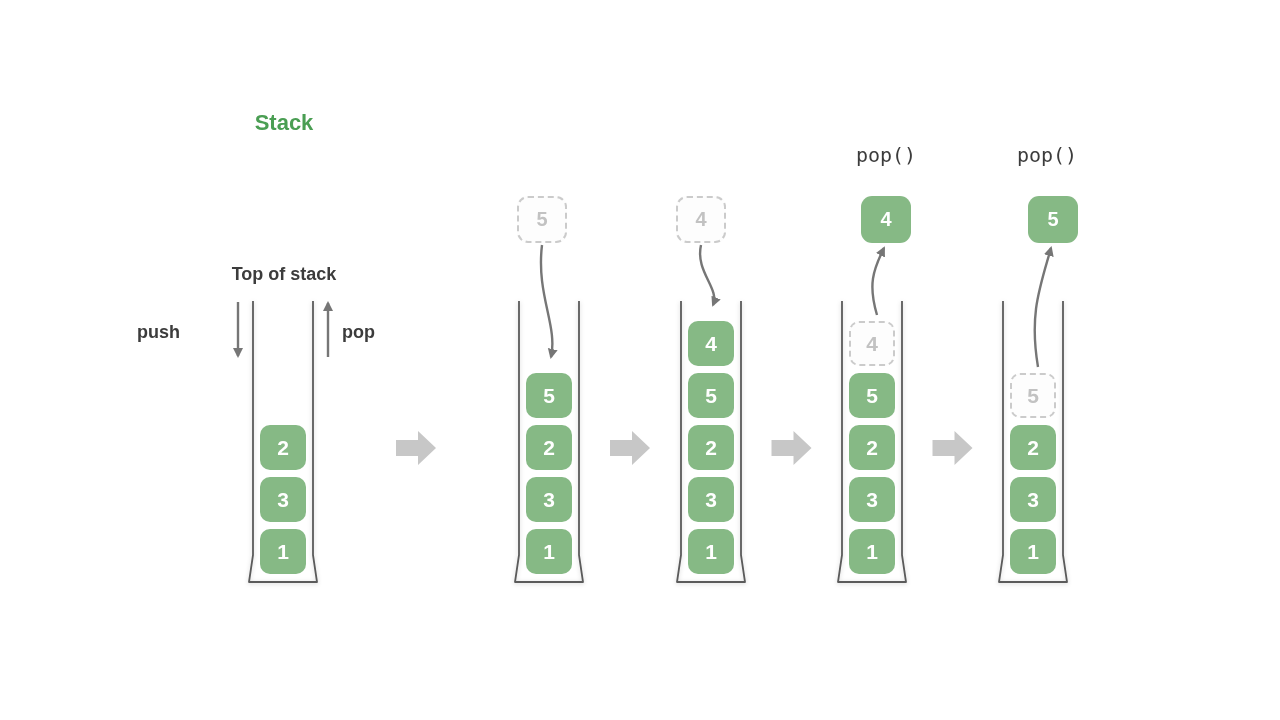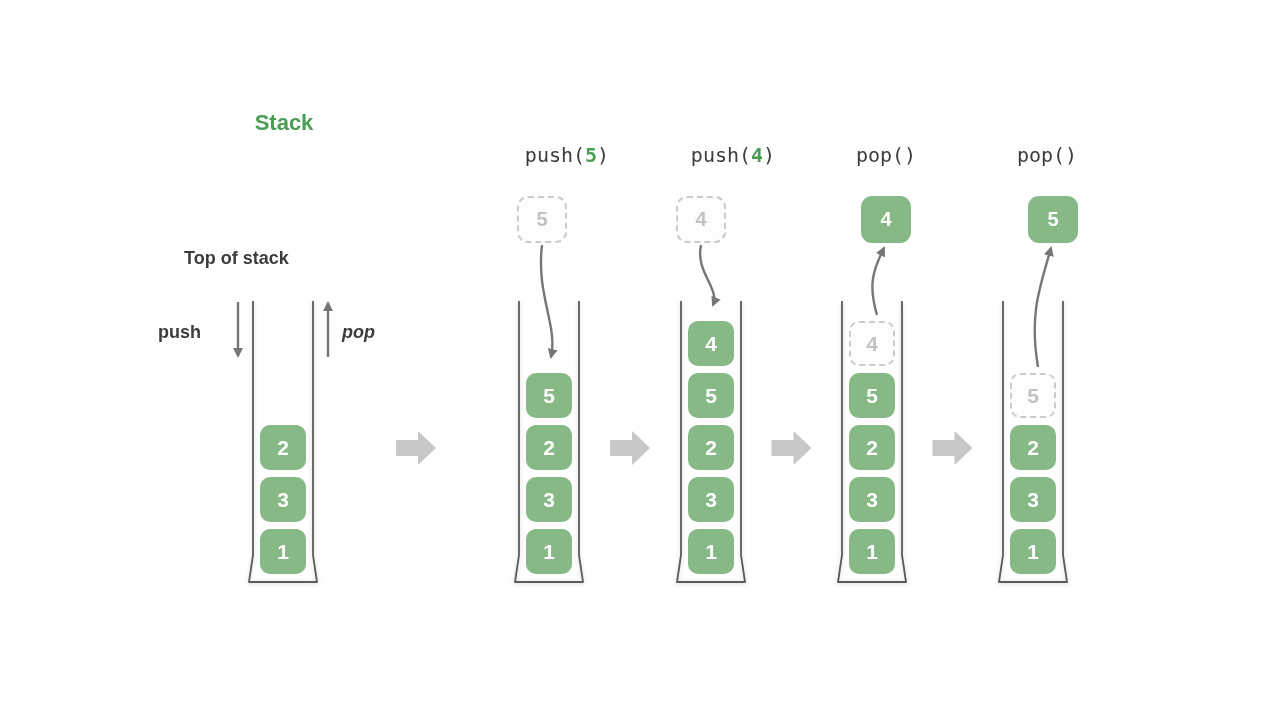--- a/index.html
+++ b/index.html
@@ -1,21 +1,21 @@
 <!DOCTYPE html>
 <html style="--cell-green: #86b985; --accent-green: #4a9e53; --dark-text: #3c3c3c; --arrow: #767676; --block-arrow: #c7c7c7; --dashed-border: #cbcbcb; --dashed-fill: #fdfdfd; --dashed-text: #c2c2c2; --container: #5b5b5b; --watermark: #cbcbcb;"><head>
 <meta charset="utf-8">
 <style>
   html,body{margin:0;padding:0;background:#ffffff;}
   body{width:1280px;height:720px;overflow:hidden;font-family:"Liberation Sans",sans-serif;}
   #stage{position:relative;width:1280px;height:524px;background:#ffffff;}
 
   .txt{position:absolute;color:var(--dark-text);}
   .title{font-size:22px;font-weight:bold;color:var(--accent-green);width:140px;text-align:center;}
-  .side-label{font-size:18px;font-weight:bold;width:200px;}
+  .side-label{font-size:18px;font-weight:bold;width:200px;text-align:center;margin-top:16px;}
   .pp-label{font-size:18px;font-weight:bold;width:85px;}
   .watermark{font-family:"DejaVu Sans Mono",monospace;font-size:15px;color:var(--watermark);width:240px;text-align:right;}
 
   .op-label{position:absolute;width:200px;text-align:center;
     font-family:"DejaVu Sans Mono",monospace;font-size:20px;color:var(--dark-text);}
   .op-label .arg{color:var(--accent-green);font-weight:bold;}
 
   .cell{position:absolute;width:46px;height:45px;box-sizing:border-box;border-radius:10px;
     display:flex;align-items:center;justify-content:center;font-size:21px;font-weight:bold;}
   .cell.solid{background:var(--cell-green);color:#ffffff;}
@@ -34,23 +34,23 @@
   #arrow-layer .block-arrow{fill:var(--block-arrow);}
 </style>
 </head>
 <body>
 
 <div id="stage">
   <div class="txt title" style="left:214px;top:110px;">Stack</div>
 
   <div class="txt side-label" style="left:184px;top:248px;">Top of stack</div>
 
-  <div class="txt pp-label" style="left:137px;top:322px;text-align:center;">push</div>
+  <div class="txt pp-label" style="left:137px;top:322px;text-align:left;">push</div>
 
-  <div class="txt pp-label" style="left:342px;top:322px;text-align:left;font-style:italic;">pop</div>
+  <div class="txt pp-label" style="left:342px;top:322px;text-align:left;">pop</div>
 
 
 
   <svg id="arrow-layer" width="1280" height="720">
       <defs>
         <marker id="ah" markerWidth="12" markerHeight="12" refX="8" refY="5" orient="auto" markerUnits="userSpaceOnUse">
           <path d="M0 0 L10 5 L0 10 Z" fill="#767676"></path>
         </marker>
       </defs>
       <path d="M542 245 C 536 295.4 558 325.64 551 357" class="flow"></path>
@@ -70,31 +70,29 @@
     <div class="cell solid" style="left: 260px; top: 425px;">2</div>
     <div class="cell solid" style="left: 260px; top: 477px;">3</div>
     <div class="cell solid" style="left: 260px; top: 529px;">1</div>
     <svg viewBox="0 0 70 286" width="70" height="286" class="container-svg" style="left: 514px; top: 299px;">
       <path d="M5 2 L5 256 L1 283 L69 283 L65 256 L65 2"></path>
     </svg>
     <div class="cell solid" style="left: 526px; top: 373px;">5</div>
     <div class="cell solid" style="left: 526px; top: 425px;">2</div>
     <div class="cell solid" style="left: 526px; top: 477px;">3</div>
     <div class="cell solid" style="left: 526px; top: 529px;">1</div>
-    <div class="op-label" style="left: 467px; top: 143px;"><span>push(</span><span class="arg">5</span><span>)</span></div>
     <div class="floating dashed" style="left: 517px; top: 196px;">5</div>
     <svg viewBox="0 0 70 286" width="70" height="286" class="container-svg" style="left: 676px; top: 299px;">
       <path d="M5 2 L5 256 L1 283 L69 283 L65 256 L65 2"></path>
     </svg>
     <div class="cell solid" style="left: 688px; top: 321px;">4</div>
     <div class="cell solid" style="left: 688px; top: 373px;">5</div>
     <div class="cell solid" style="left: 688px; top: 425px;">2</div>
     <div class="cell solid" style="left: 688px; top: 477px;">3</div>
     <div class="cell solid" style="left: 688px; top: 529px;">1</div>
-    <div class="op-label" style="left: 633px; top: 143px;"><span>push(</span><span class="arg">4</span><span>)</span></div>
     <div class="floating dashed" style="left: 676px; top: 196px;">4</div>
     <svg viewBox="0 0 70 286" width="70" height="286" class="container-svg" style="left: 837px; top: 299px;">
       <path d="M5 2 L5 256 L1 283 L69 283 L65 256 L65 2"></path>
     </svg>
     <div class="cell dashed" style="left: 849px; top: 321px;">4</div>
     <div class="cell solid" style="left: 849px; top: 373px;">5</div>
     <div class="cell solid" style="left: 849px; top: 425px;">2</div>
     <div class="cell solid" style="left: 849px; top: 477px;">3</div>
     <div class="cell solid" style="left: 849px; top: 529px;">1</div>
     <div class="op-label" style="left: 786px; top: 143px;"><span>pop()</span><span class="arg"></span><span></span></div>

